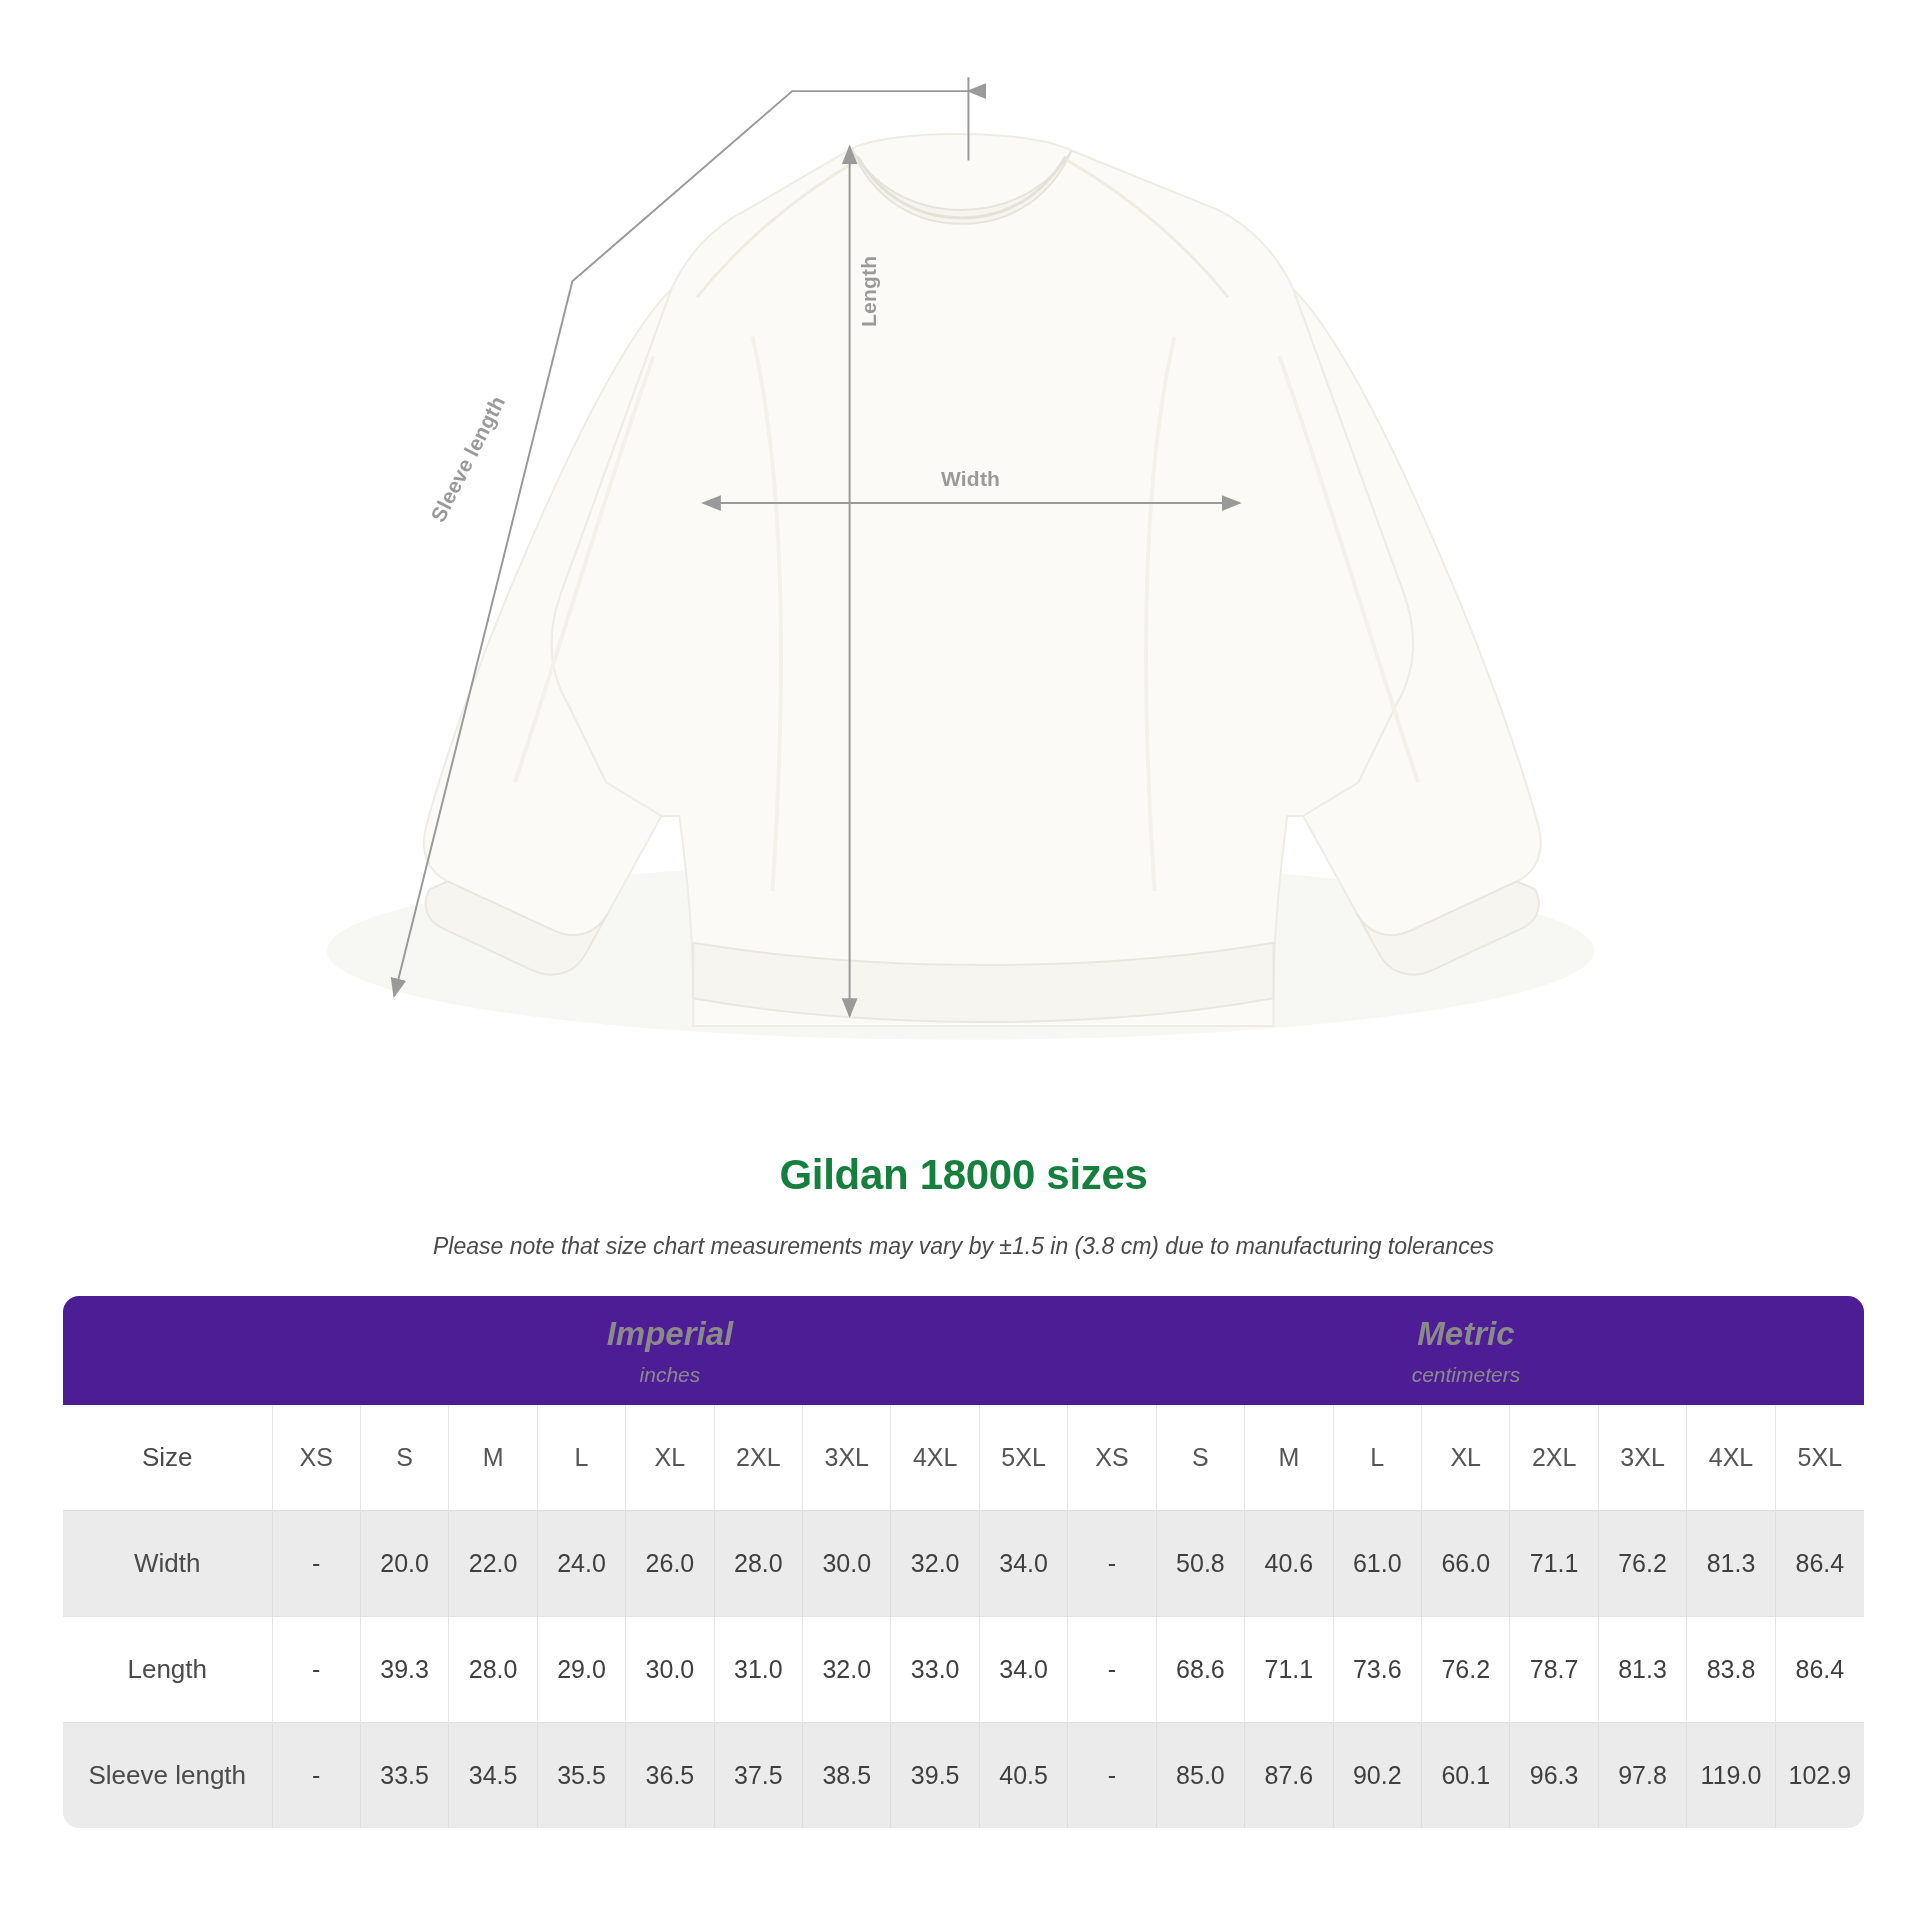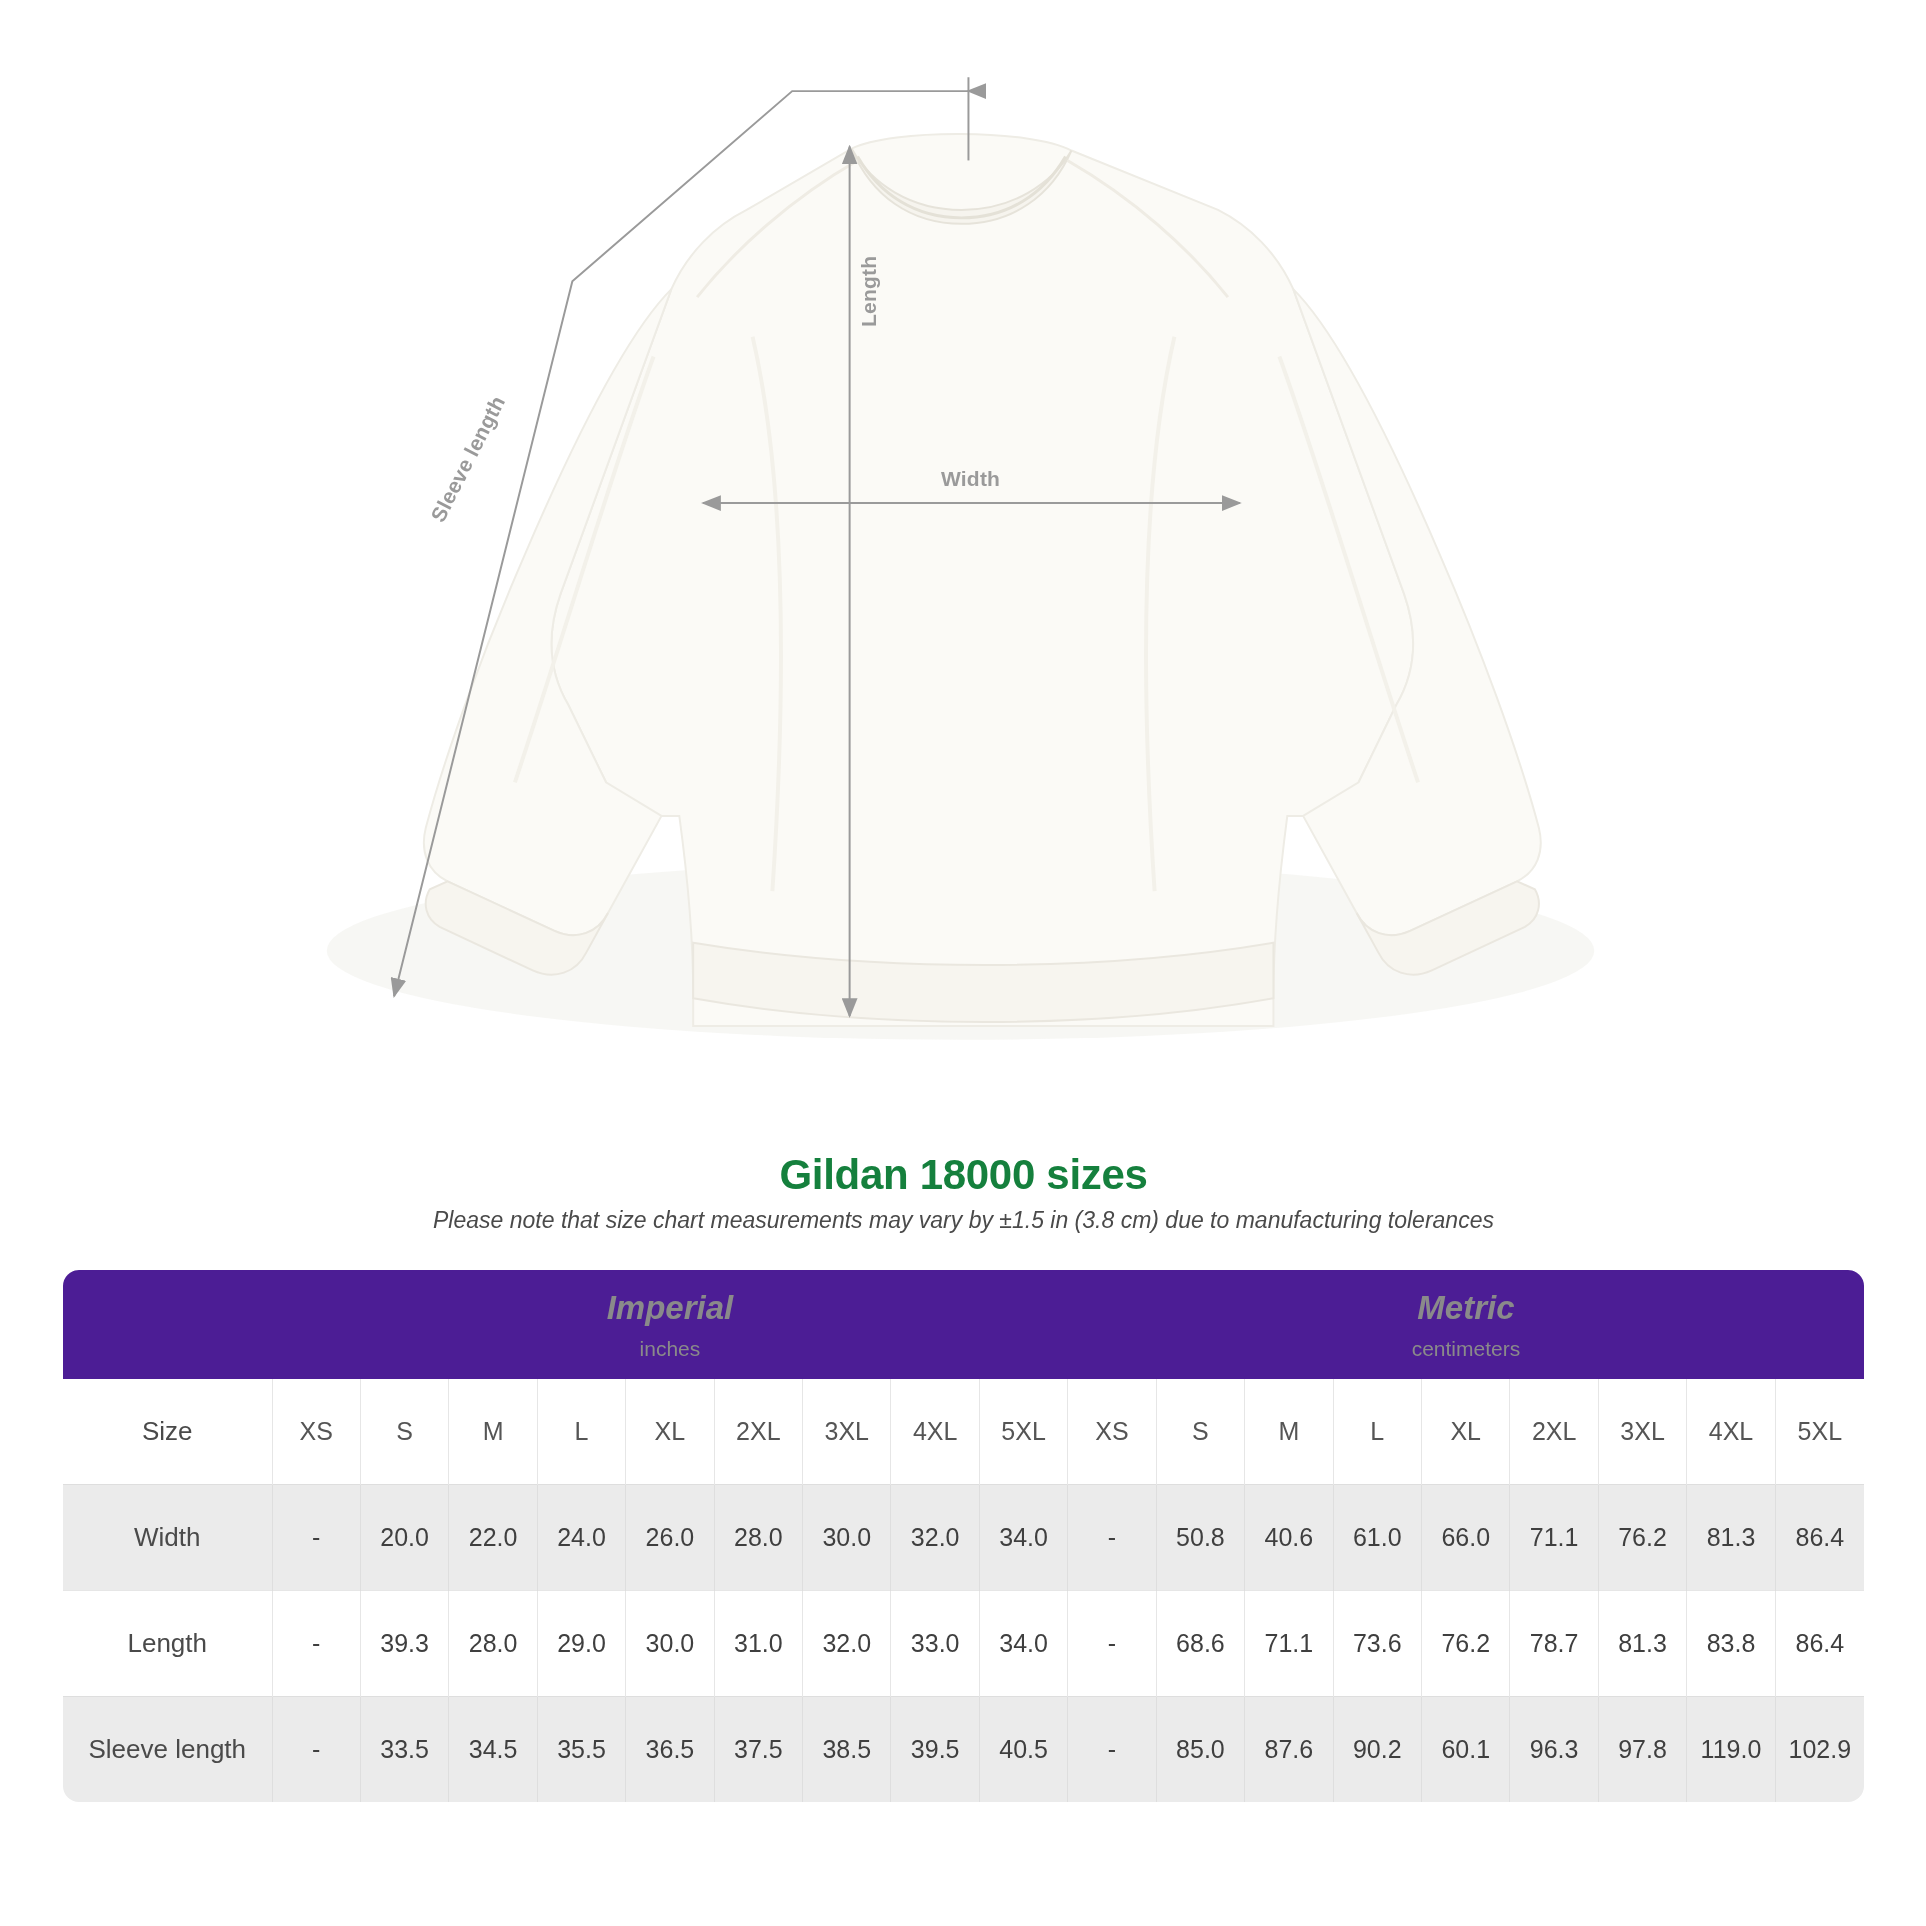--- a/index.html
+++ b/index.html
@@ -63,21 +63,21 @@
   .chart-title {
     font-size: 42px;
     font-weight: bold;
     color: #15803d;
     letter-spacing: -0.3px;
   }
   .chart-note {
     font-size: 23px;
     font-style: italic;
     color: #4a4a4a;
-    margin-top: 8px;
+    margin-top: 34px;
   }
 
   
   .table-wrap {
     margin: 36px 63px 0 63px;
     border-radius: 16px;
     overflow: hidden;
     background: #ffffff;
   }
   table.size-table {
@@ -98,20 +98,21 @@
     padding: 0;
   }
   .unit-name {
     font-size: 33px;
     font-style: italic;
     font-weight: bold;
     color: #8a8a8a;
   }
   .unit-sub {
     font-size: 21px;
+    font-style: italic;
     color: #8a8a8a;
     margin-top: 10px;
   }
   
   .size-row td {
     background: #ffffff;
     height: 103px;
     font-size: 25px;
     color: #555555;
     font-weight: bold;

